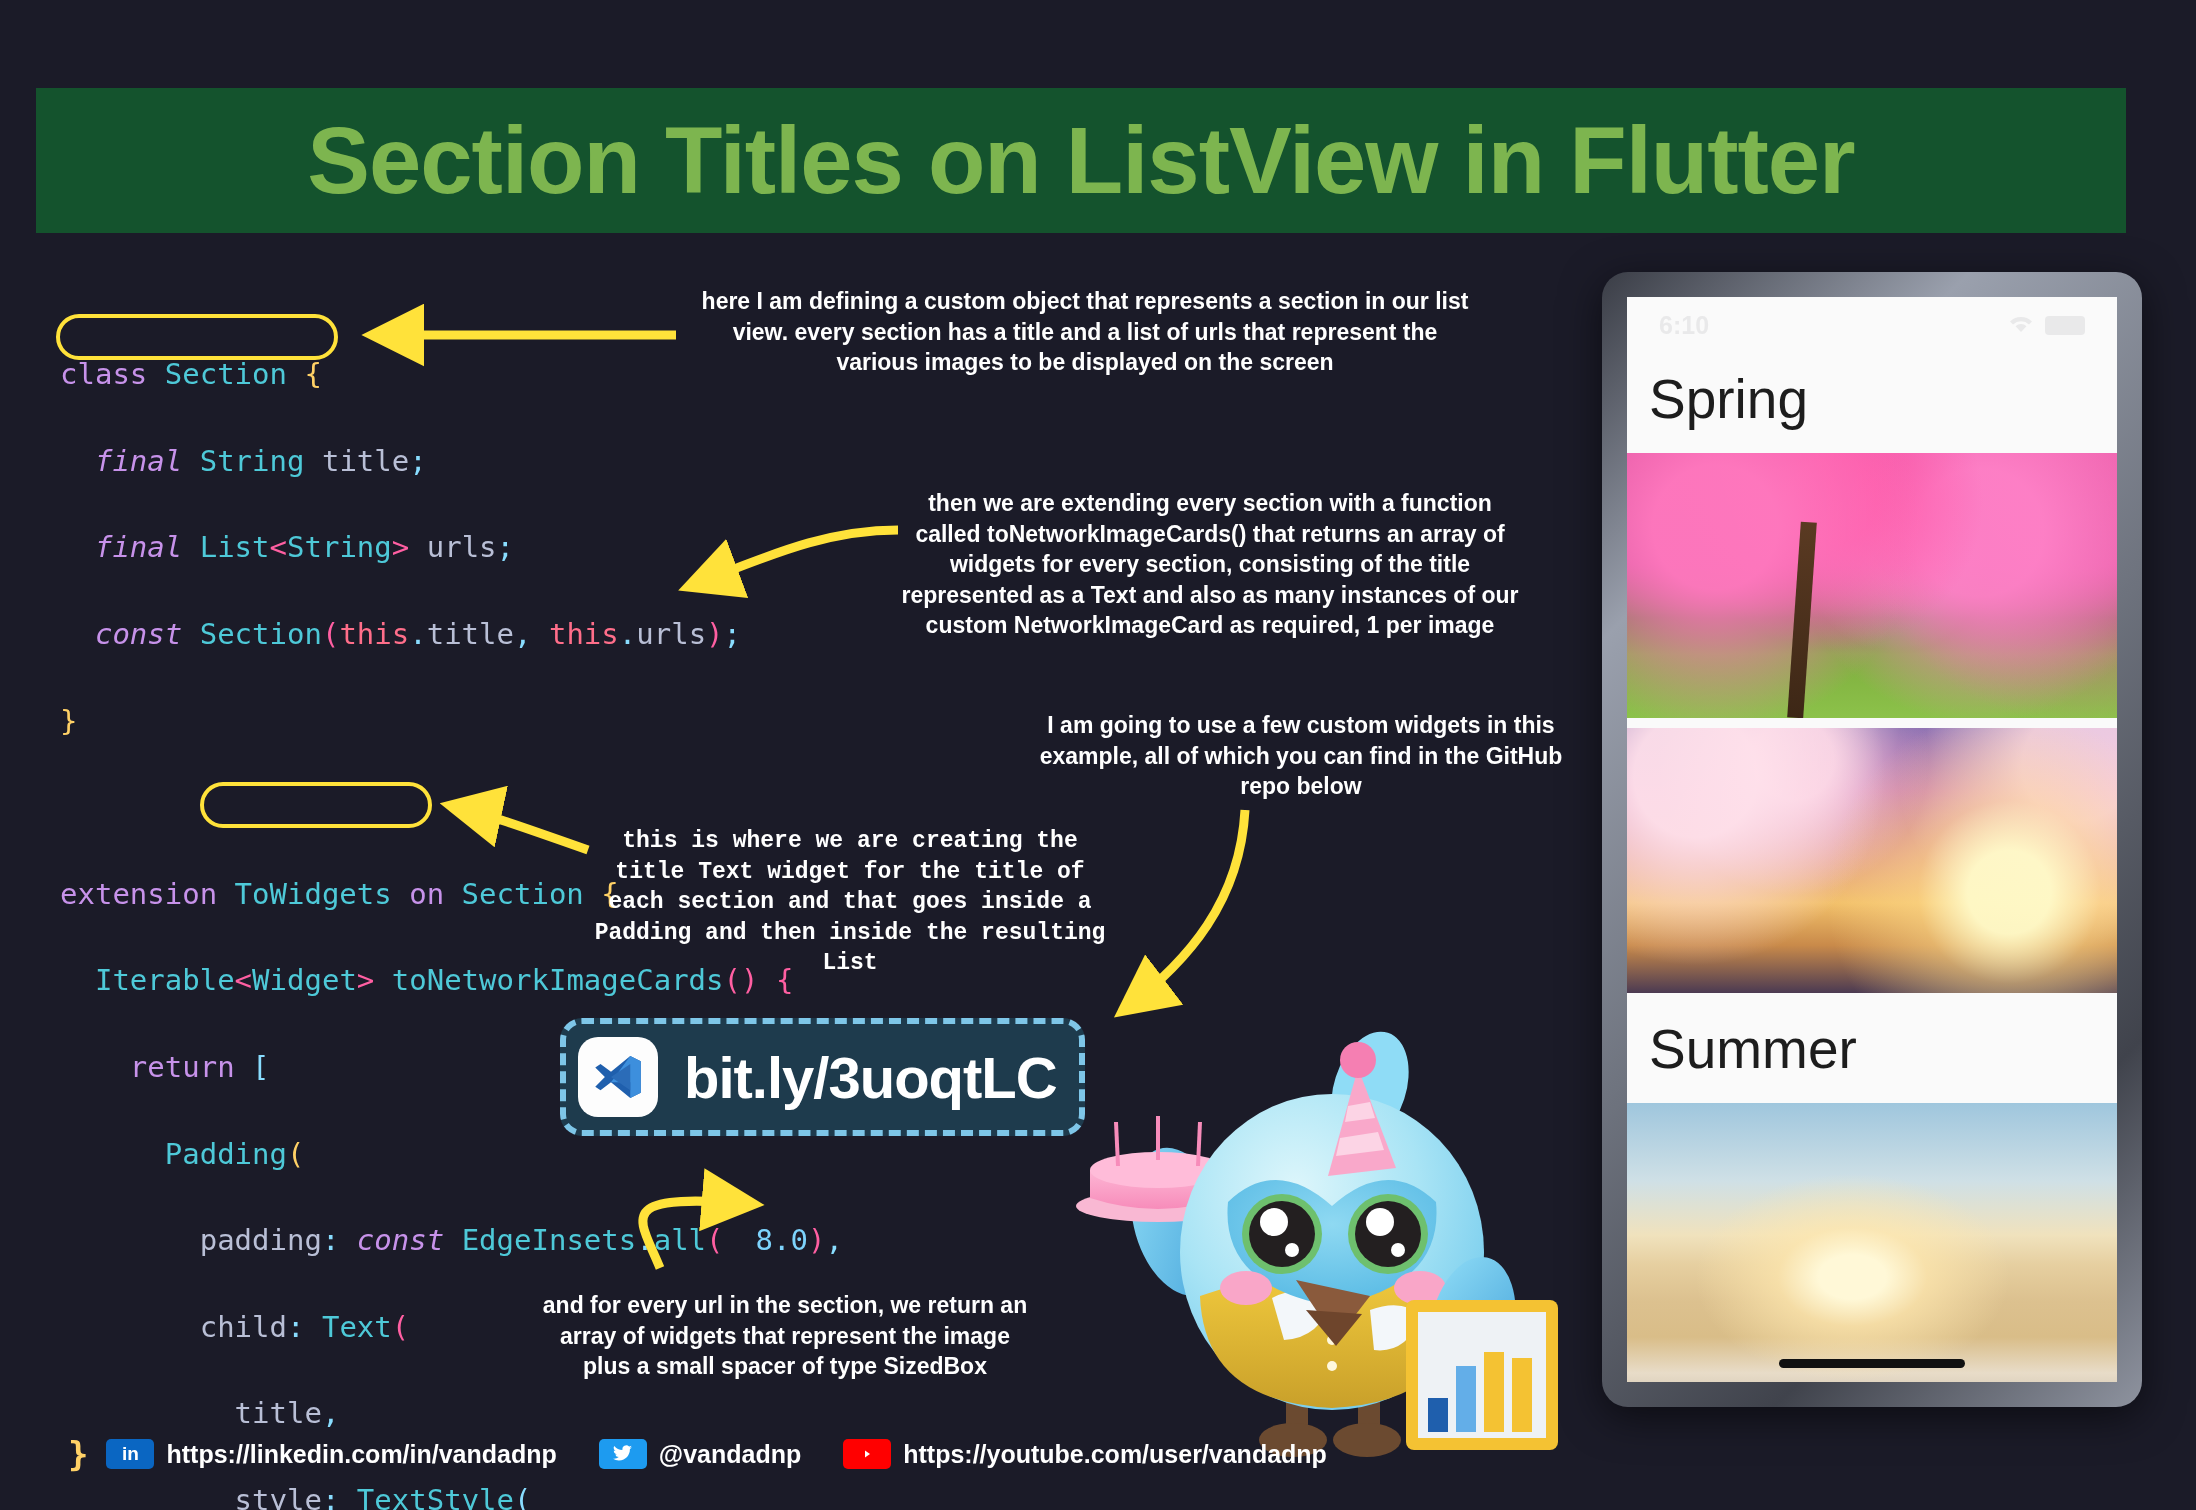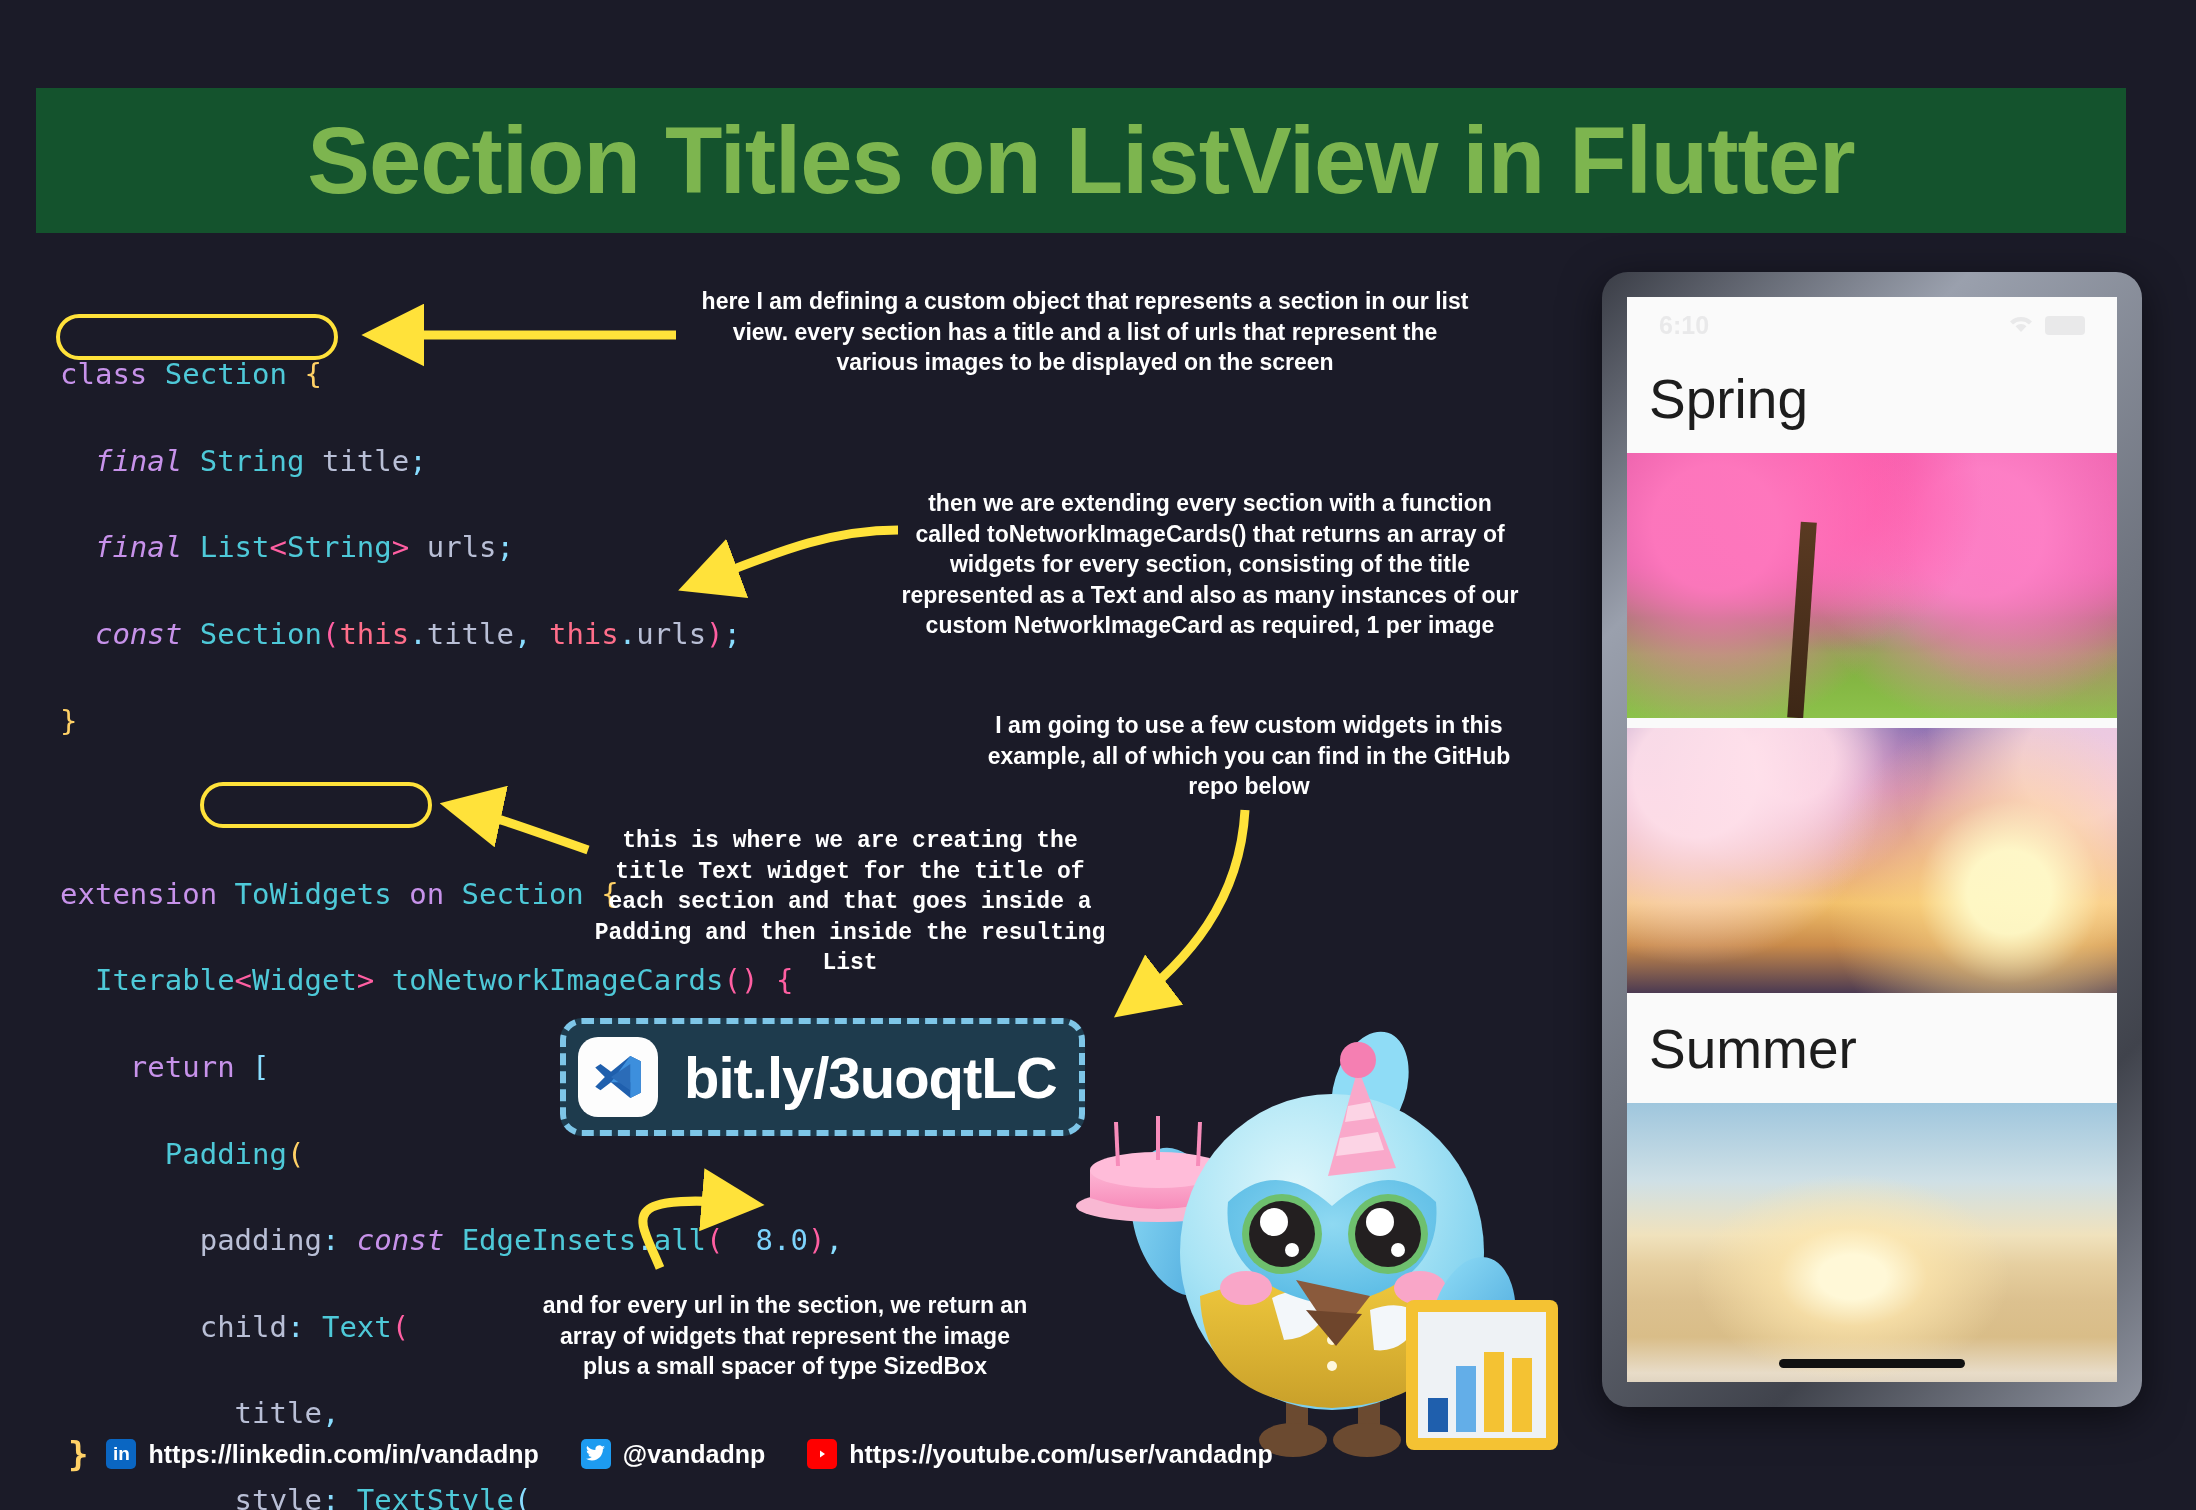--- a/index.html
+++ b/index.html
@@ -47,21 +47,21 @@
   #pill-class { left: 56px; top: 314px; width: 282px; height: 46px; }
   #pill-child { left: 200px; top: 782px; width: 232px; height: 46px; }
 
   
   .anno {
     position: absolute; color: #ffffff; font-weight: bold; text-align: center;
     font-family: "Liberation Sans", sans-serif; line-height: 1.33;
   }
   #anno1 { left: 700px; top: 286px; width: 770px; font-size: 23px; }
   #anno2 { left: 895px; top: 488px; width: 630px; font-size: 23px; }
-  #anno3 { left: 964px; top: 710px; width: 570px; font-size: 23px; }
+  #anno3 { left: 1016px; top: 710px; width: 570px; font-size: 23px; }
   #anno4 { left: 590px; top: 826px; width: 520px; font-size: 23px; font-family: Liberation Mono, monospace; }
   #anno5 { left: 540px; top: 1290px; width: 490px; font-size: 23px; }
 
   
   .arrow-layer { position: absolute; left: 0; top: 0; width: 2196px; height: 1510px; }
 
   
   .bitly {
     position: absolute; left: 560px; top: 1018px; width: 525px; height: 118px;
     background: #1e3b4d; border: 6px dashed #7ec6e8; border-radius: 22px;
@@ -73,21 +73,21 @@
   }
   .bitly-text { color: #ffffff; font-size: 58px; font-weight: bold; letter-spacing: -1px; }
 
   
   .footer {
     position: absolute; left: 68px; top: 1434px; height: 40px;
     display: flex; align-items: center; gap: 12px;
     font-size: 25px; font-weight: bold; color: #ffffff;
   }
   .footer .brace { color: #ffd166; font-family: "DejaVu Sans Mono", monospace; font-size: 34px; margin-right: 6px;}
-  .sico { width: 30px; height: 30px; border-radius: 5px; display: inline-flex;
+  .sico { width: 48px; height: 30px; border-radius: 5px; display: inline-flex;
           align-items: center; justify-content: center; flex: 0 0 auto; }
   .sico.li { background: #0a66c2; color: #fff; font-size: 19px; font-weight: bold; font-family:"Liberation Sans",sans-serif; }
   .sico.tw { background: #1d9bf0; }
   .sico.yt { background: #ff0000; }
   .footer .gap { width: 18px; display:inline-block; }
 
   
   .phone {
     position: absolute; left: 1602px; top: 272px; width: 540px; height: 1135px;
     border-radius: 26px; padding: 25px;

